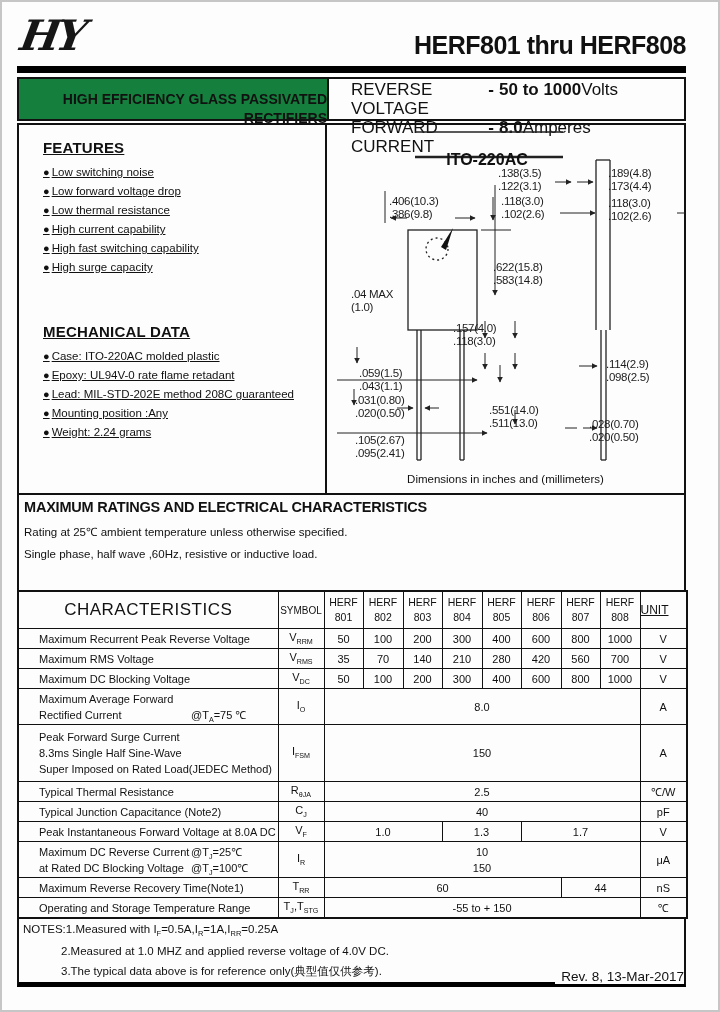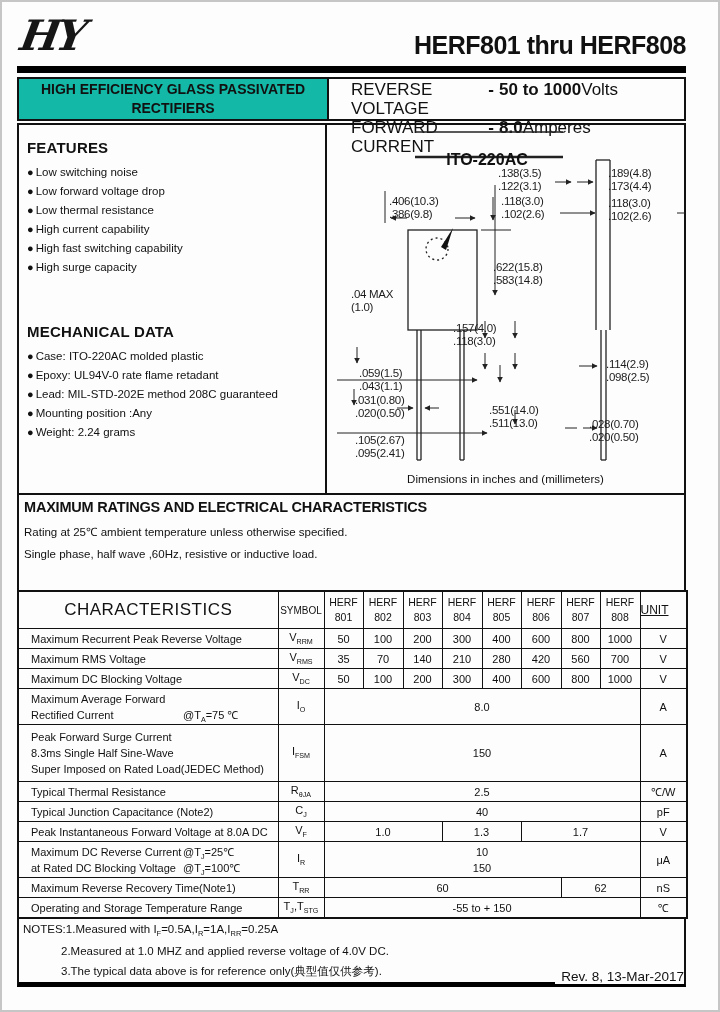--- a/index.html
+++ b/index.html
@@ -9,51 +9,51 @@
   .content{position:absolute;left:17px;top:0;width:669px;}
   
   .hdr{position:relative;height:66px;}
   .logo{position:absolute;left:4px;top:14px;font-family:"DejaVu Serif",serif;
         font-weight:bold;font-style:italic;font-size:42px;letter-spacing:-4px;
         transform:skewX(-10deg);color:#161616;line-height:44px;}
   .title{position:absolute;right:0;bottom:6px;font-size:25px;font-weight:bold;letter-spacing:-0.5px;}
   .blackbar{height:7px;background:#000;margin-bottom:4px;}
   
   .subhead{display:flex;border:2px solid #111;height:40px;margin-bottom:2px;}
-  .subhead-left{width:308px;background:#14b8a6;border-right:2px solid #111;
-        text-align:center;font-weight:bold;font-size:14px;line-height:19px;padding-top:1px;}
+  .subhead-left{width:308px;background:#15803d;border-right:2px solid #111;
+        text-align:right;font-weight:bold;font-size:14px;line-height:19px;padding-top:11px;}
   .subhead-right{flex:1;padding:1px 0 0 22px;font-size:17px;line-height:19px;}
   .spec-line{display:flex;}
   .spec-label{width:132px;}
   .spec-dash{width:16px;font-weight:bold;text-align:center;}
   .spec-val{font-weight:bold;}
   
   .mainbox{display:flex;border:2px solid #111;border-bottom:none;height:368px;}
-  .leftcol{width:308px;border-right:2px solid #111;padding:4px 8px;box-sizing:border-box;}
+  .leftcol{width:308px;border-right:2px solid #111;padding:4px 24px;box-sizing:border-box;text-decoration:underline;}
   .leftcol h2{font-size:15px;margin:10px 0 10px;letter-spacing:0.2px;}
   .leftcol ul{list-style:none;margin:0;padding:0;font-size:11.5px;}
   .leftcol li{margin-bottom:7px;display:flex;align-items:center;}
   .blt{font-size:11px;margin-right:2px;line-height:11px;}
   .mech-h{margin-top:50px !important;}
   .rightcol{flex:1;position:relative;}
   .drawing{position:absolute;left:0;top:0;}
   .dim{position:absolute;font-size:11.5px;line-height:13px;letter-spacing:-0.3px;color:#1c1c1c;white-space:nowrap;}
   .pkg-title{position:absolute;left:80px;top:26px;width:160px;text-align:center;
              font-size:16px;font-weight:bold;}
   .dim-foot{position:absolute;left:0;top:348px;width:100%;text-align:center;font-size:11.5px;}
   
   .ratings{border-left:2px solid #111;border-right:2px solid #111;border-top:2px solid #111;
            height:97px;box-sizing:border-box;padding:3px 5px;}
   .ratings h2{font-size:14.5px;margin:1px 0 9px;letter-spacing:-0.2px;}
   .cond{font-size:11.5px;margin-bottom:8.5px;}
   
   table{border-collapse:collapse;width:669px;table-layout:fixed;}
   table{border:2px solid #111;}
   td{border:1px solid #111;font-size:11px;padding:0;overflow:hidden;}
-  td.lblc{padding:1px 3px 1px 12px;}
+  td.lblc{padding:1px 3px 1px 20px;}
   .cen{text-align:center;vertical-align:middle;}
   .char-h{font-size:17px;text-align:center;vertical-align:middle;letter-spacing:0.5px;}
   .sym-h{font-size:10px;text-align:center;vertical-align:middle;}
   .mdl{font-size:10.5px;text-align:center;vertical-align:middle;line-height:15px;}
   .unit-h{font-size:12px;text-align:left;vertical-align:middle;text-decoration:underline;}
   tr.h36 td{height:36px;} tr.h17 td{height:17px;} tr.h33 td{height:33px;} tr.h54 td{height:54px;}
   .lbl-line{position:relative;line-height:16px;white-space:nowrap;}
   .lbl-r{position:absolute;left:152px;top:0;}
   sub{font-size:0.65em;}
   .stack div{line-height:16px;}
@@ -392,21 +392,21 @@
               <div>150</div>
             </td>
             <td class="cen">μA</td>
           </tr>
           <tr class="h17">
             <td class="lblc">
               <div class="lbl-line">Maximum Reverse Recovery Time(Note1)</div>
             </td>
             <td class="cen">T<sub>RR</sub></td>
             <td class="cen" colspan="6">60</td>
-            <td class="cen" colspan="2">62</td>
+            <td class="cen" colspan="2">44</td>
             <td class="cen">nS</td>
           </tr>
           <tr class="h17">
             <td class="lblc">
               <div class="lbl-line">Operating and Storage Temperature Range</div>
             </td>
             <td class="cen">T<sub>J</sub>,T<sub>STG</sub></td>
             <td class="cen" colspan="8">-55 to + 150</td>
             <td class="cen">℃</td>
           </tr>

